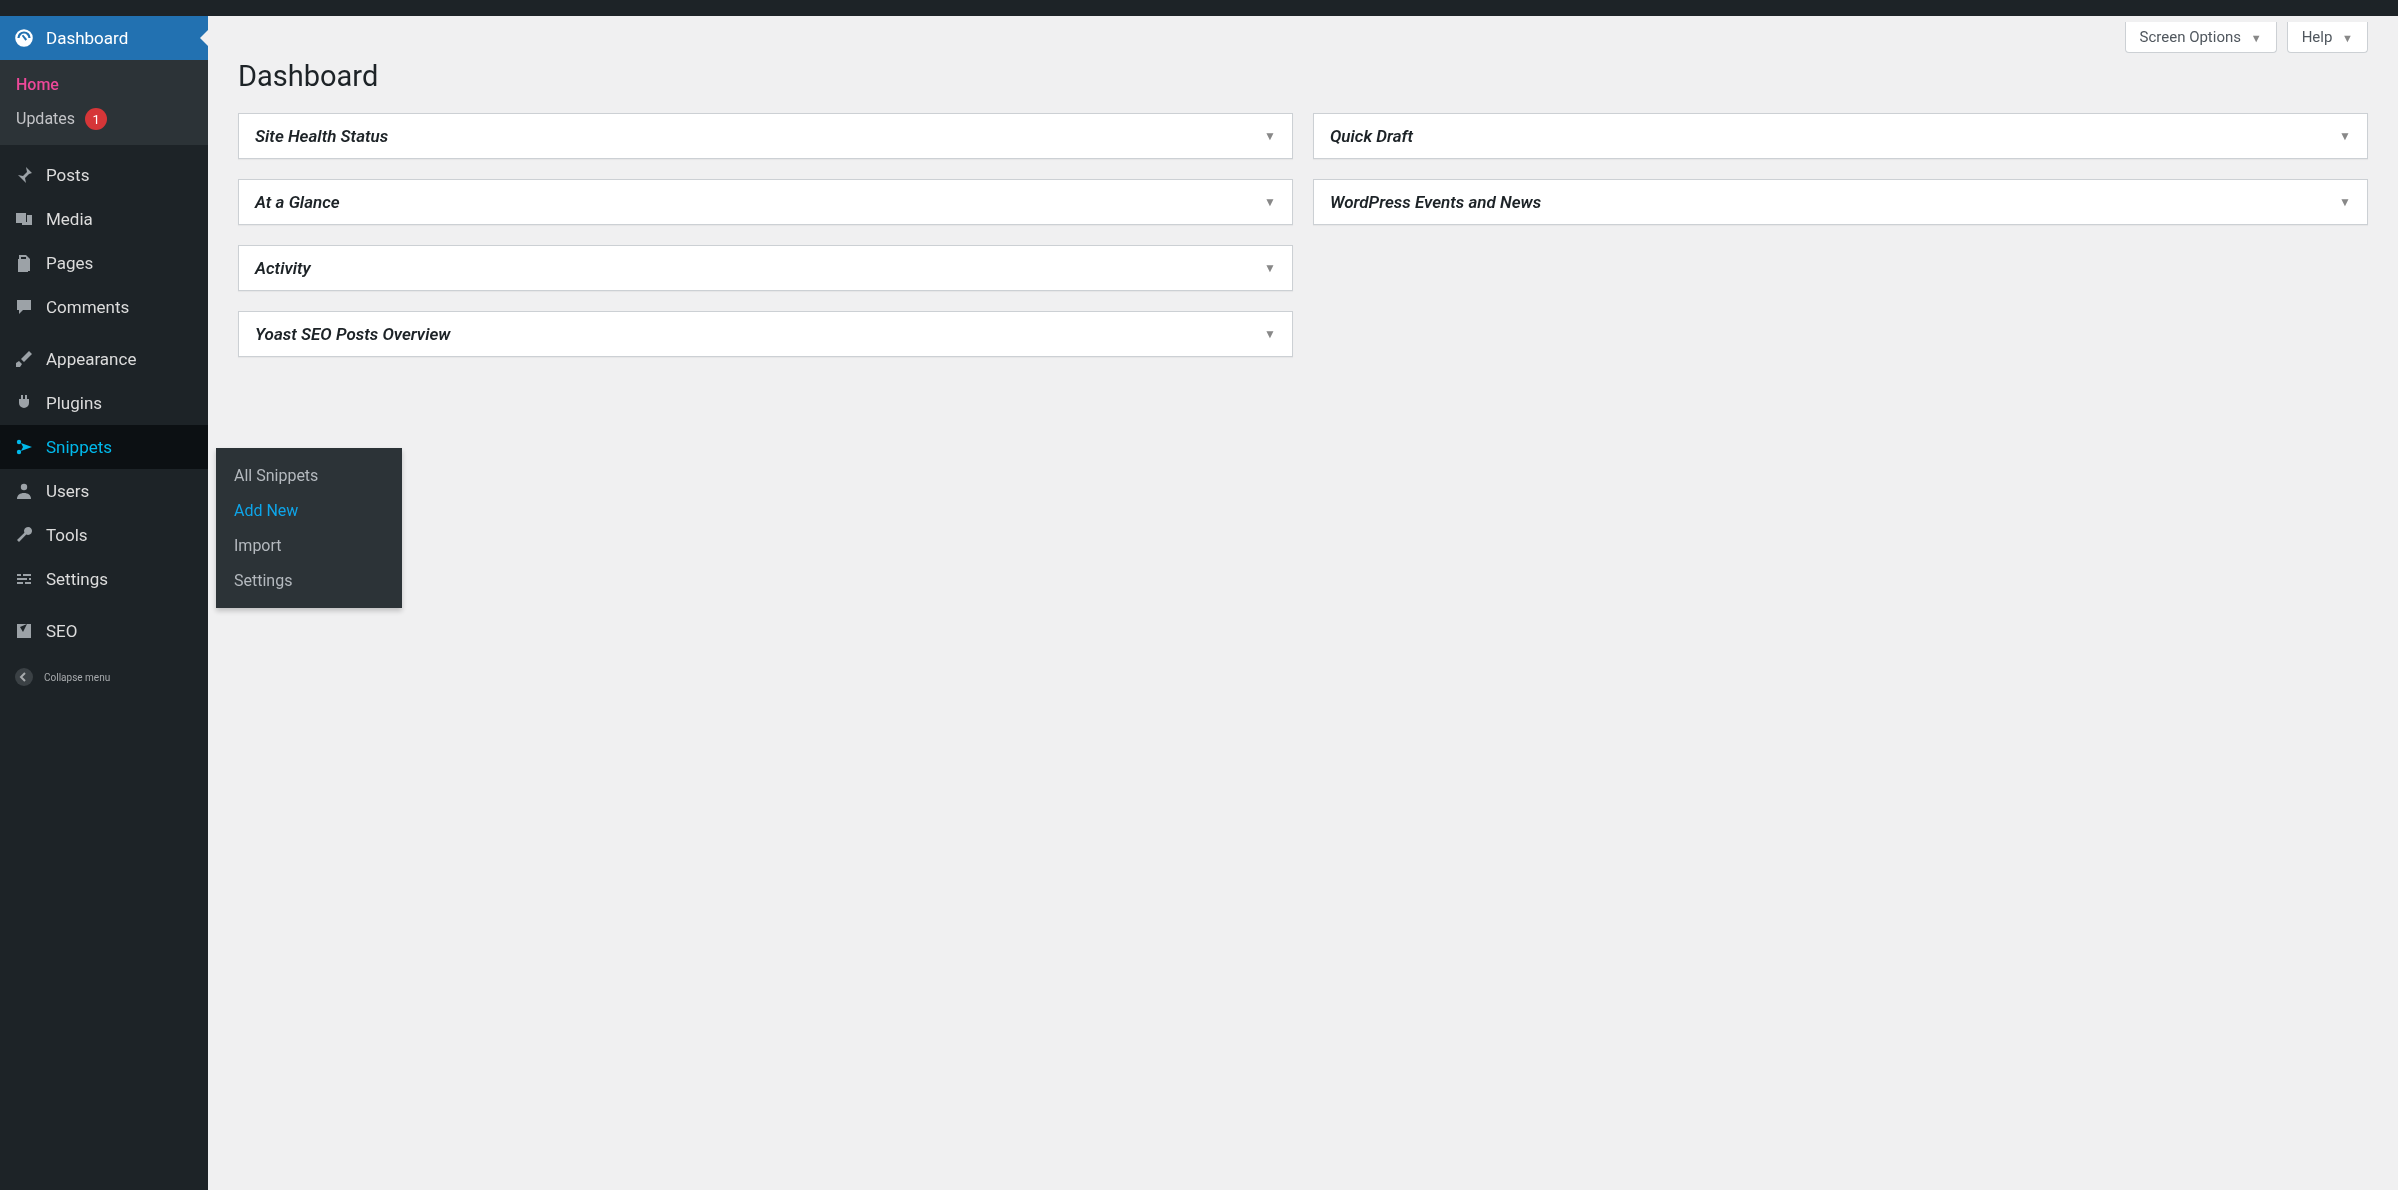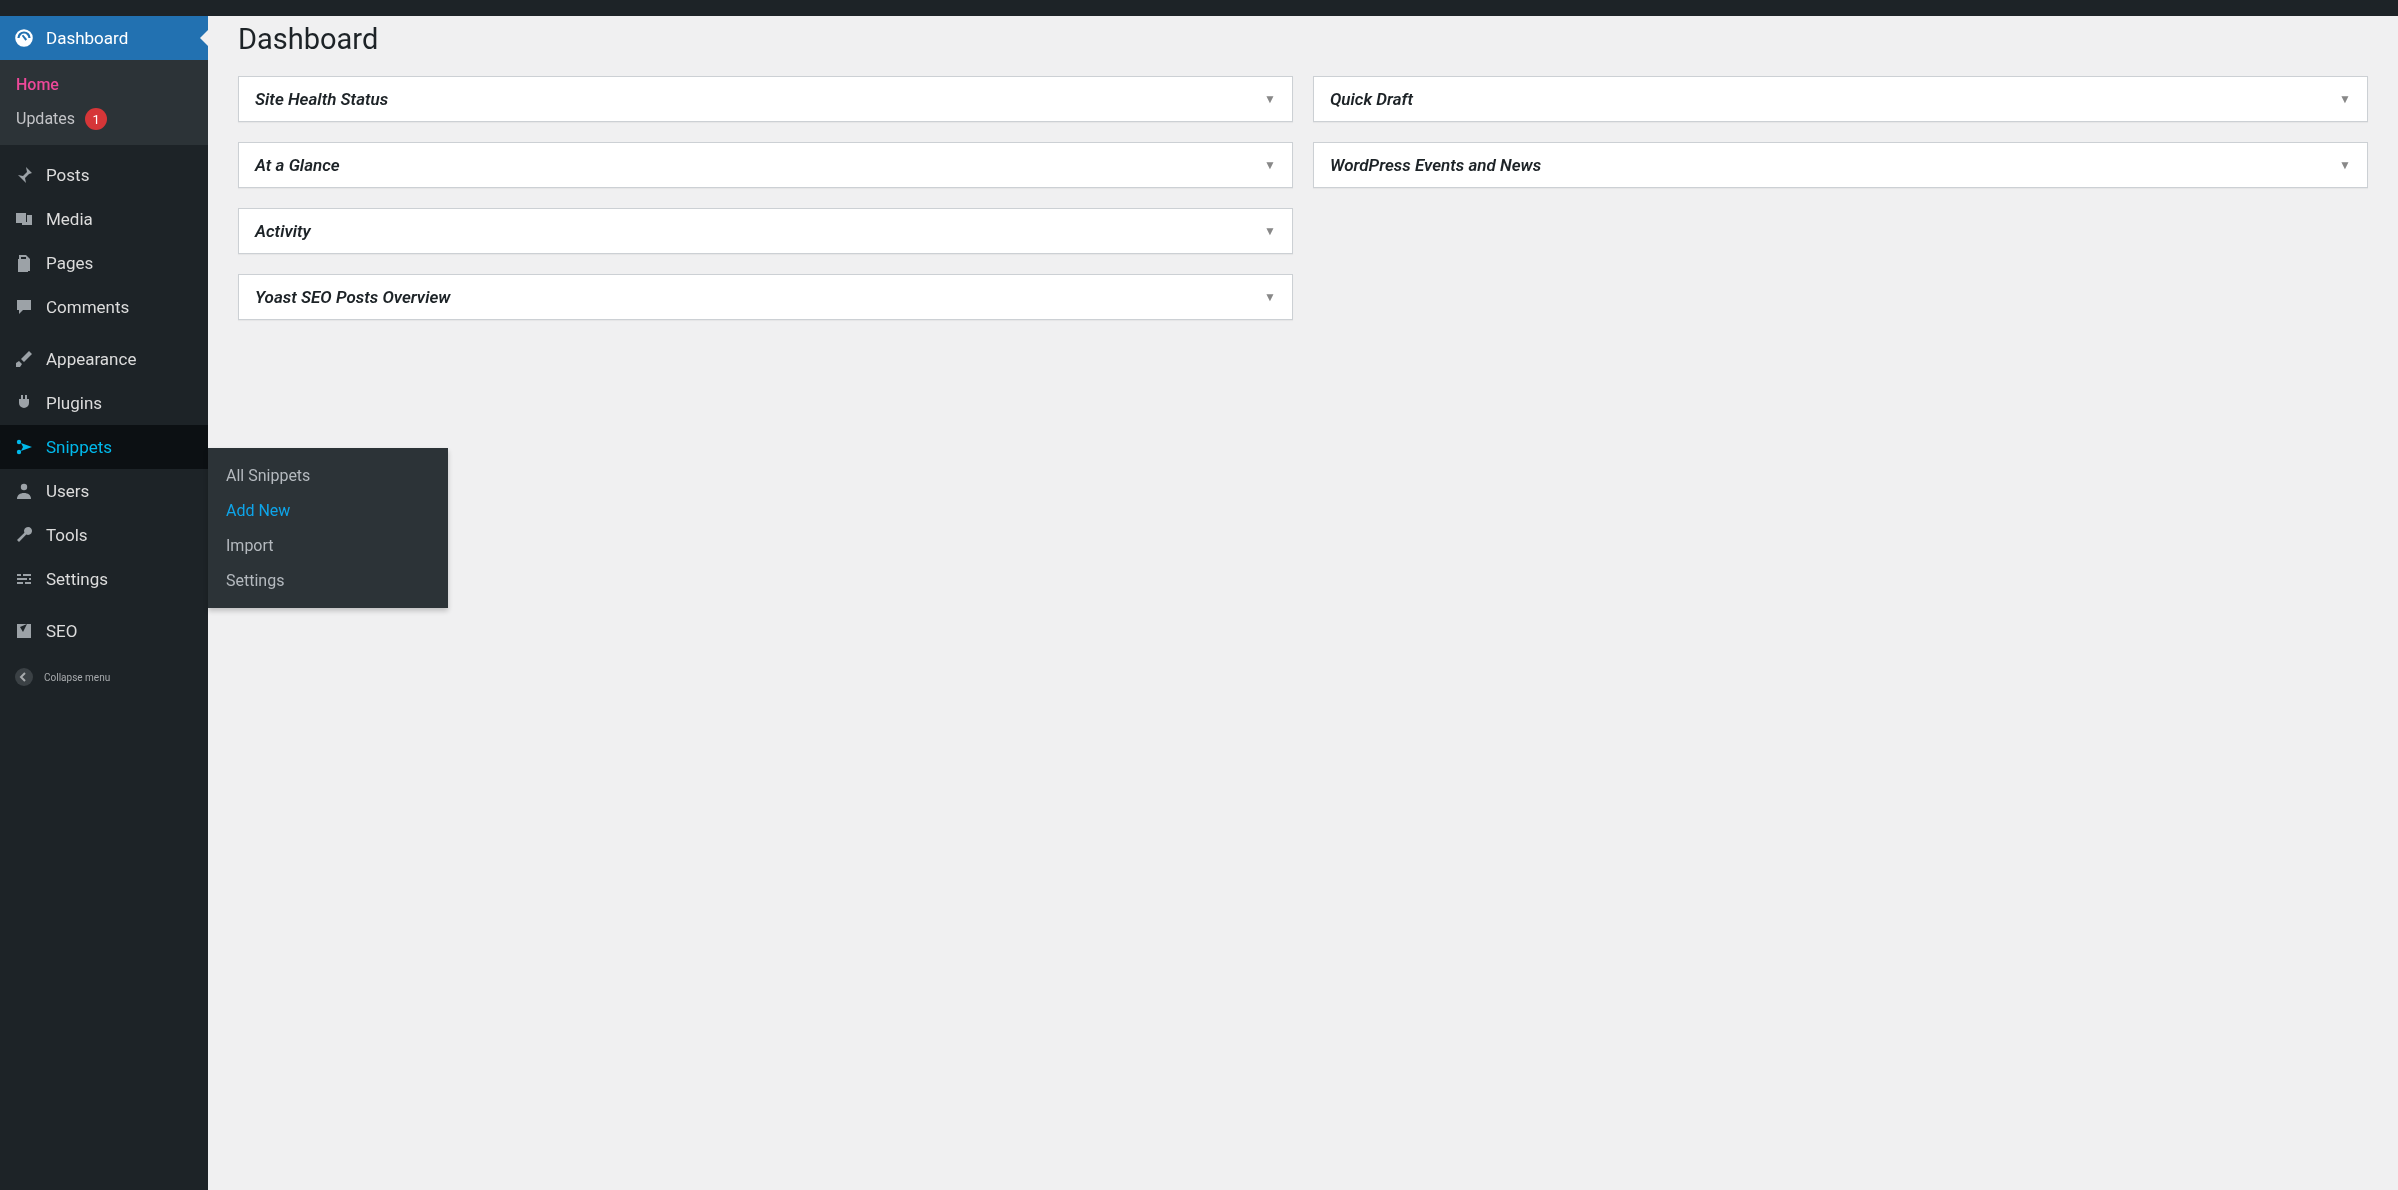--- a/index.html
+++ b/index.html
@@ -39,21 +39,21 @@
   .submenu-inline a.sel { color: #ec4899; font-weight: 500; }
   .menu-item .mi-label { flex: 1; }
   .badge {
     display:inline-flex; align-items:center; justify-content:center;
     background:#d63638; color:#fff; border-radius:50%;
     min-width:22px; height:22px; font-size:13px; padding:0 4px; margin-left:6px;
   }
 
   
   .flyout {
-    position: absolute; left: 208px; width: 240px; top: 448px;
+    position: absolute; left: 216px; width: 186px; top: 448px;
     background: #2c3337; padding: 10px 0;
     box-shadow: 0 3px 5px rgba(0,0,0,.2);
   }
   .flyout a {
     display:block; padding: 8px 18px; color: #b4b9be; text-decoration:none; font-size:16px;
   }
   .flyout a.active { color: #0ea5e9; }
 
   
   .collapse {
@@ -230,20 +230,30 @@
 
   <div class="flyout">
     <a>All Snippets</a>
     <a class="active">Add New</a>
     <a>Import</a>
     <a>Settings</a>
   </div>
 </nav>
 
 <main id="main">
+  <div id="top-tabs">
+    <div class="top-tab">
+      <span>Screen Options</span>
+      <span class="tri">▼</span>
+    </div>
+    <div class="top-tab">
+      <span>Help</span>
+      <span class="tri">▼</span>
+    </div>
+  </div>
 
   <h1 class="page-title">Dashboard</h1>
 
   <div class="columns">
     <div class="col">
       <div class="postbox">
         <div class="postbox-header">
           <h2>Site Health Status</h2>
           <span class="toggle-ind">▼</span>
         </div>

